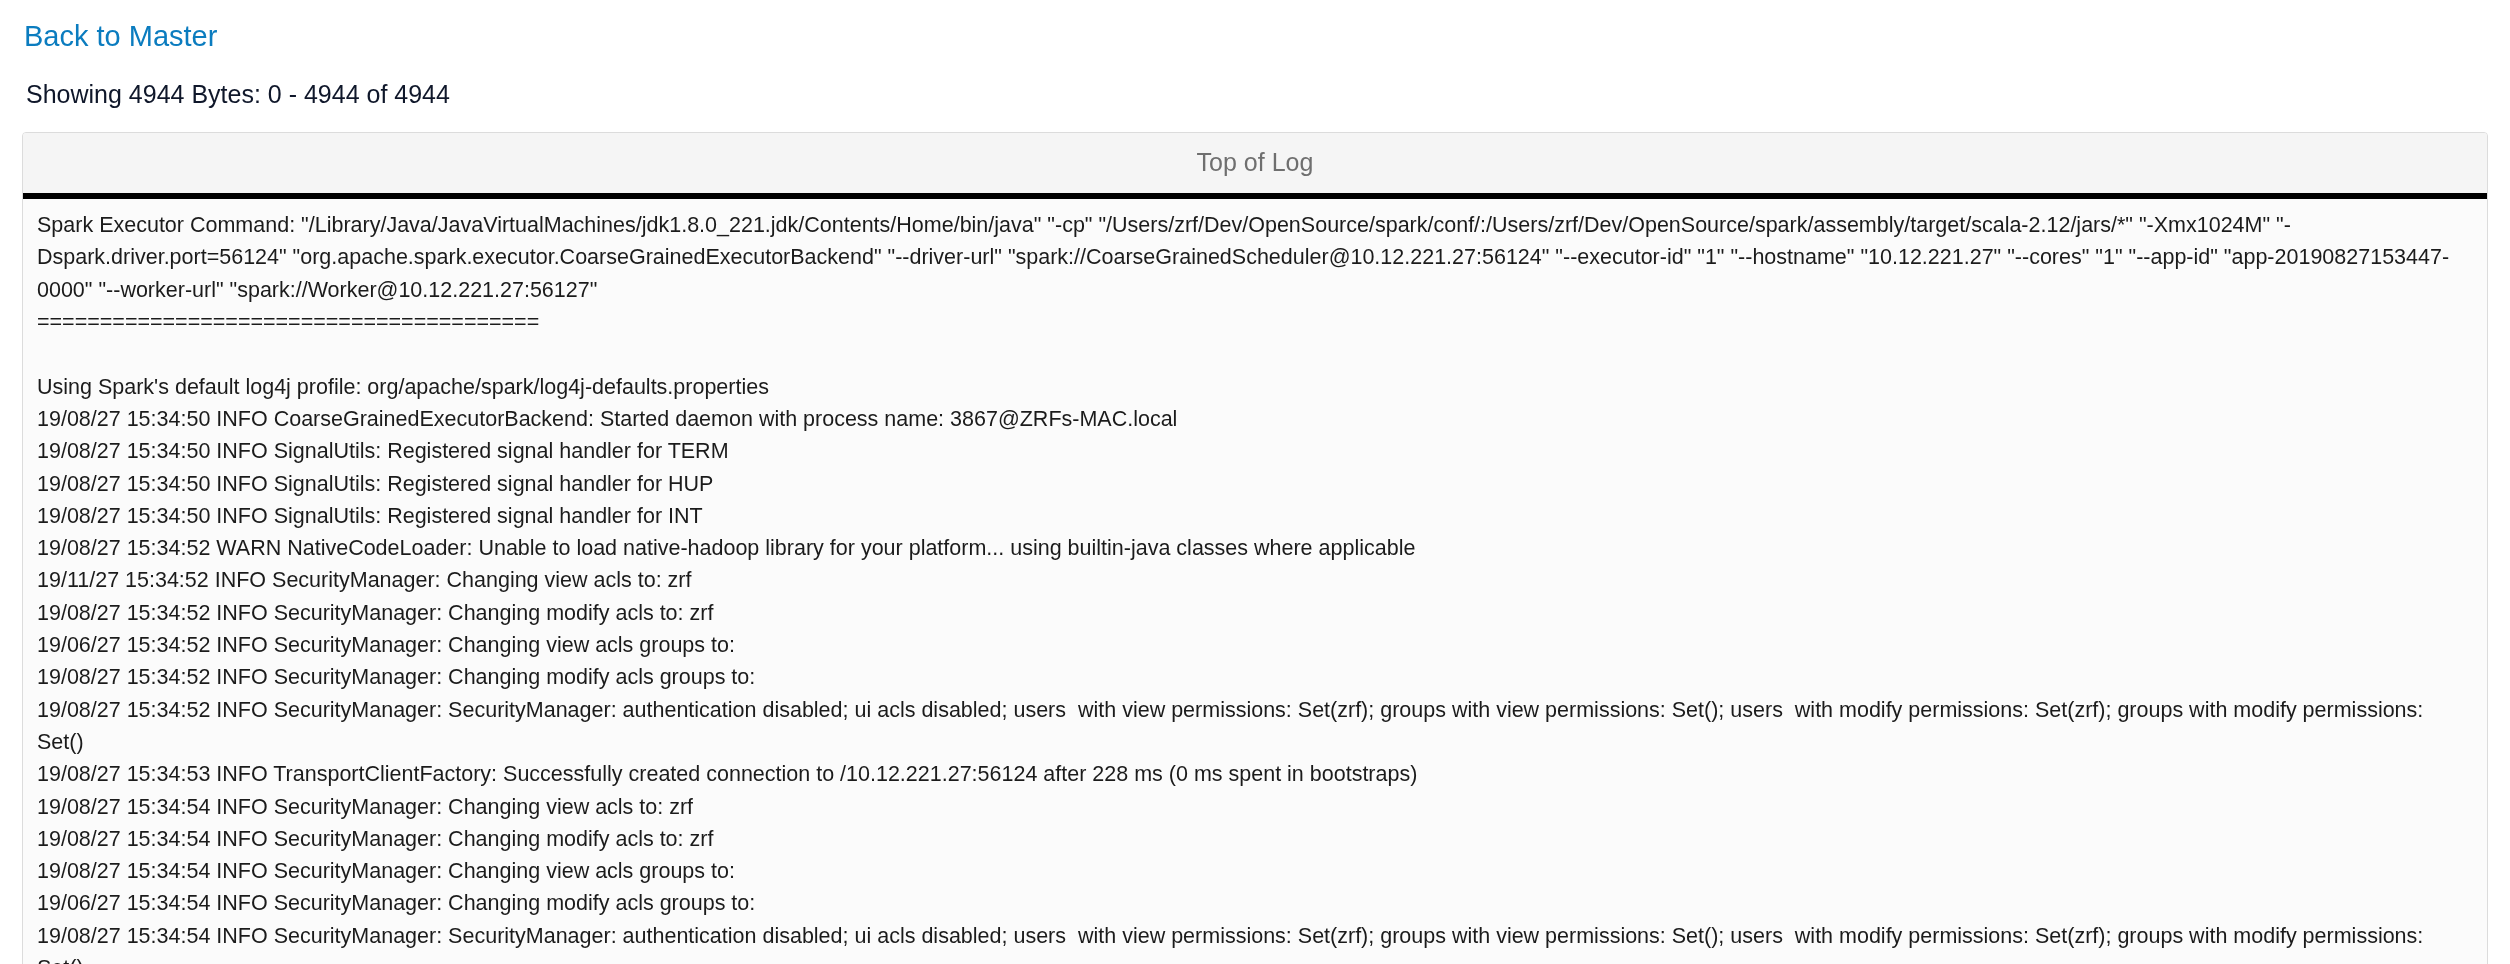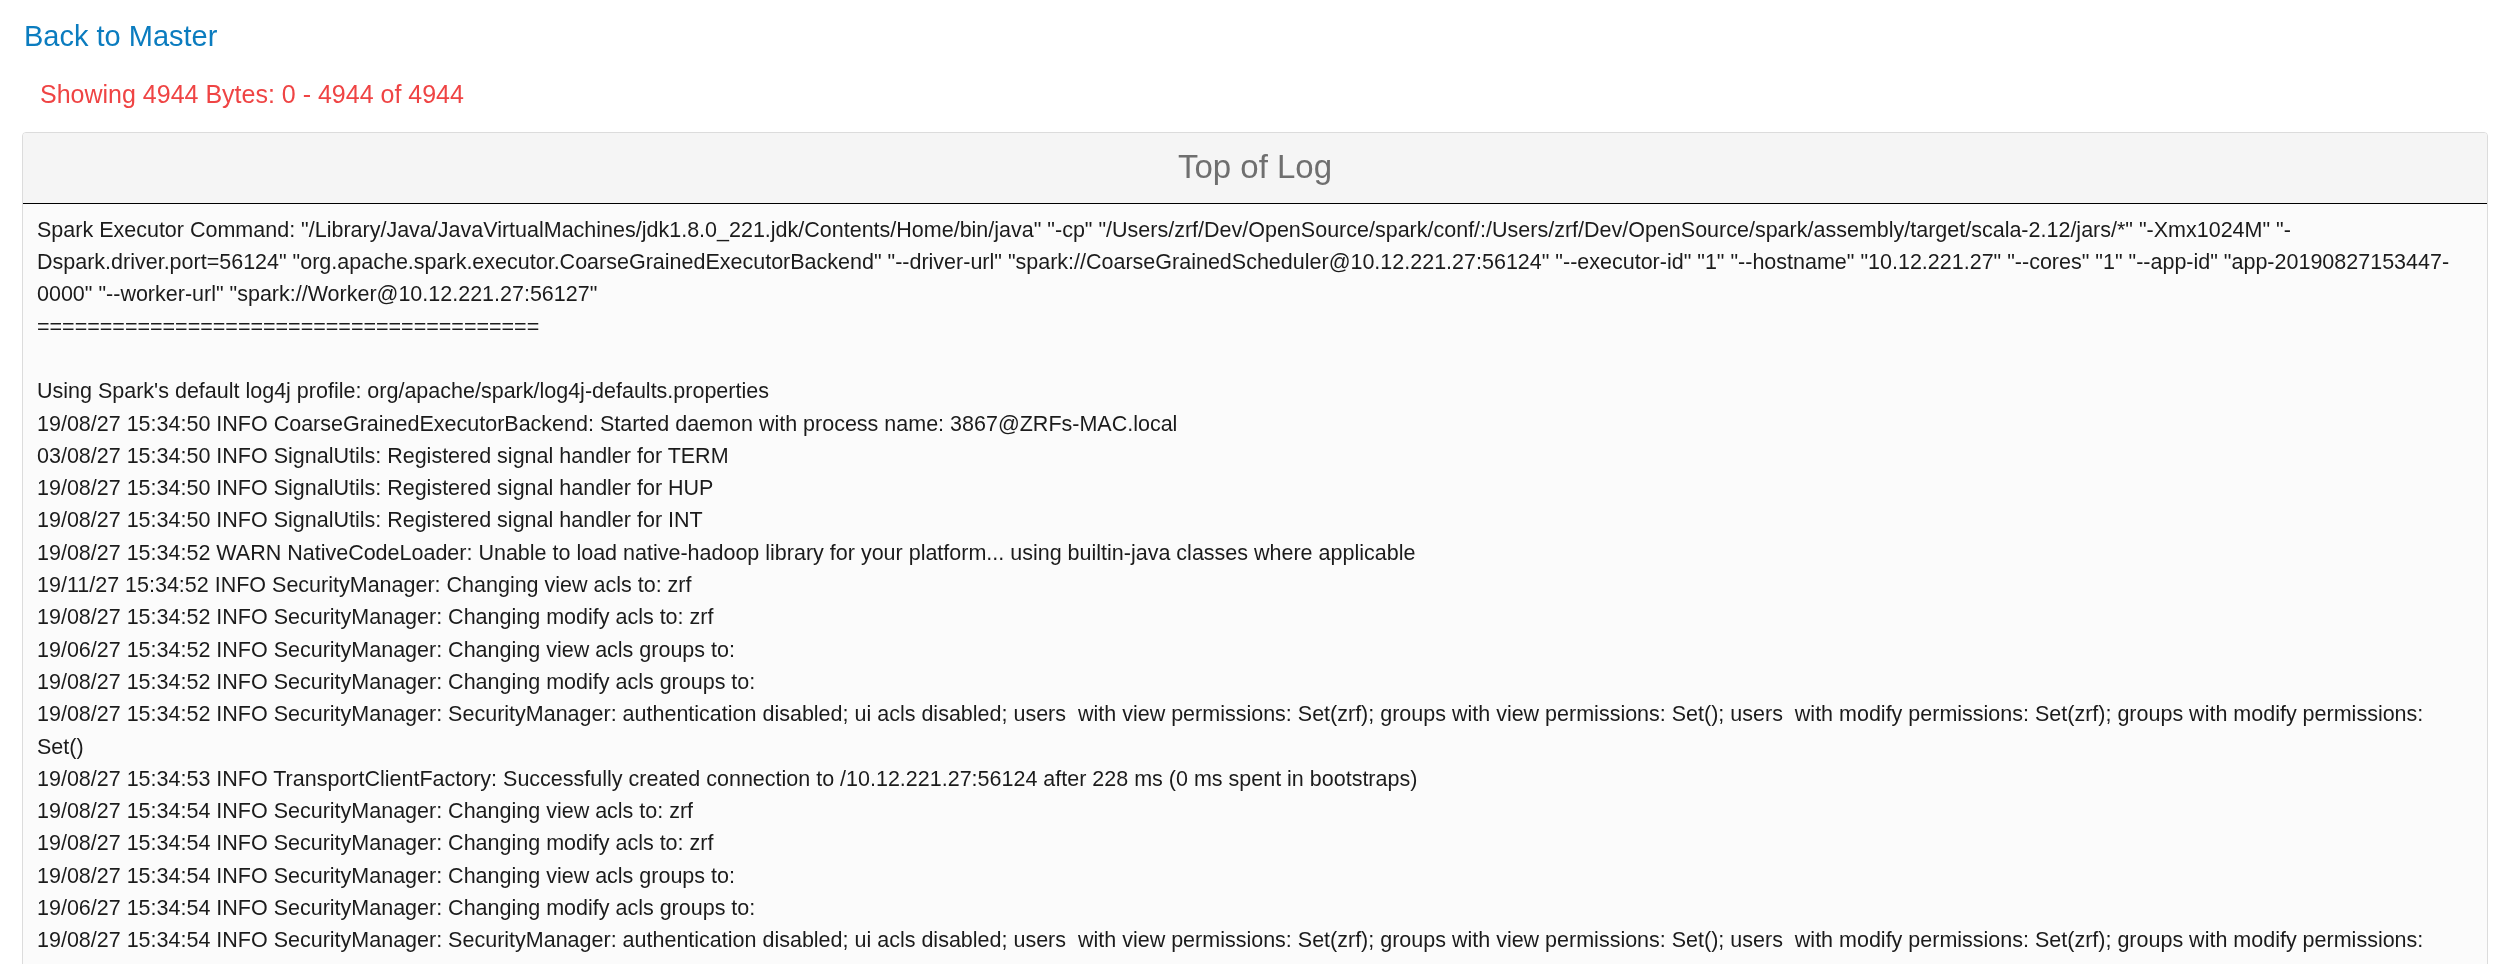--- a/index.html
+++ b/index.html
@@ -20,38 +20,38 @@
   .back-link {
     display: inline-block;
     color: #0b7cbf;
     font-size: 29px;
     line-height: 1.3;
     text-decoration: none;
     cursor: pointer;
     margin: 4px 0 0 2px;
   }
   .showing-line {
-    margin: 22px 0 0 18px;
+    margin: 22px 0 0 4px;
     font-size: 25px;
-    color: #ef4444;
+    color: #0f172a;
     line-height: 1.3;
   }
   .log-panel {
     margin-top: 22px;
     border: 1px solid #dcdcdc;
     border-radius: 4px;
     background: #ffffff;
     overflow: hidden;
   }
   .log-panel-header {
     background: #f5f5f5;
-    border-bottom: 1px solid #000000;
+    border-bottom: 6px solid #000000;
     text-align: center;
     color: #6f6f6f;
-    font-size: 33px;
+    font-size: 25px;
     padding: 14px 0 16px 0;
     line-height: 1.2;
   }
   .log-body {
     padding: 10px 14px 12px 14px;
     background: #fbfbfb;
   }
   .log-line {
     font-family: Liberation Sans, sans-serif;
     font-size: 21.5px;
@@ -75,21 +75,21 @@
   <div class="showing-line">Showing 4944 Bytes: 0 - 4944 of 4944</div>
 
   <div class="log-panel">
     <div class="log-panel-header">Top of Log</div>
     <div class="log-body" id="log-body">
         <div class="log-line">Spark Executor Command: "/Library/Java/JavaVirtualMachines/jdk1.8.0_221.jdk/Contents/Home/bin/java" "-cp" "/Users/zrf/Dev/OpenSource/spark/conf/:/Users/zrf/Dev/OpenSource/spark/assembly/target/scala-2.12/jars/*" "-Xmx1024M" "-Dspark.driver.port=56124" "org.apache.spark.executor.CoarseGrainedExecutorBackend" "--driver-url" "spark://CoarseGrainedScheduler@10.12.221.27:56124" "--executor-id" "1" "--hostname" "10.12.221.27" "--cores" "1" "--app-id" "app-20190827153447-0000" "--worker-url" "spark://Worker@10.12.221.27:56127"</div>
         <div class="log-line">========================================</div>
         <div class="log-line blank"></div>
         <div class="log-line">Using Spark's default log4j profile: org/apache/spark/log4j-defaults.properties</div>
         <div class="log-line">19/08/27 15:34:50 INFO CoarseGrainedExecutorBackend: Started daemon with process name: 3867@ZRFs-MAC.local</div>
-        <div class="log-line">03/08/27 15:34:50 INFO SignalUtils: Registered signal handler for TERM</div>
+        <div class="log-line">19/08/27 15:34:50 INFO SignalUtils: Registered signal handler for TERM</div>
         <div class="log-line">19/08/27 15:34:50 INFO SignalUtils: Registered signal handler for HUP</div>
         <div class="log-line">19/08/27 15:34:50 INFO SignalUtils: Registered signal handler for INT</div>
         <div class="log-line">19/08/27 15:34:52 WARN NativeCodeLoader: Unable to load native-hadoop library for your platform... using builtin-java classes where applicable</div>
         <div class="log-line">19/11/27 15:34:52 INFO SecurityManager: Changing view acls to: zrf</div>
         <div class="log-line">19/08/27 15:34:52 INFO SecurityManager: Changing modify acls to: zrf</div>
         <div class="log-line">19/06/27 15:34:52 INFO SecurityManager: Changing view acls groups to:</div>
         <div class="log-line">19/08/27 15:34:52 INFO SecurityManager: Changing modify acls groups to:</div>
         <div class="log-line">19/08/27 15:34:52 INFO SecurityManager: SecurityManager: authentication disabled; ui acls disabled; users  with view permissions: Set(zrf); groups with view permissions: Set(); users  with modify permissions: Set(zrf); groups with modify permissions: Set()</div>
         <div class="log-line">19/08/27 15:34:53 INFO TransportClientFactory: Successfully created connection to /10.12.221.27:56124 after 228 ms (0 ms spent in bootstraps)</div>
         <div class="log-line">19/08/27 15:34:54 INFO SecurityManager: Changing view acls to: zrf</div>

